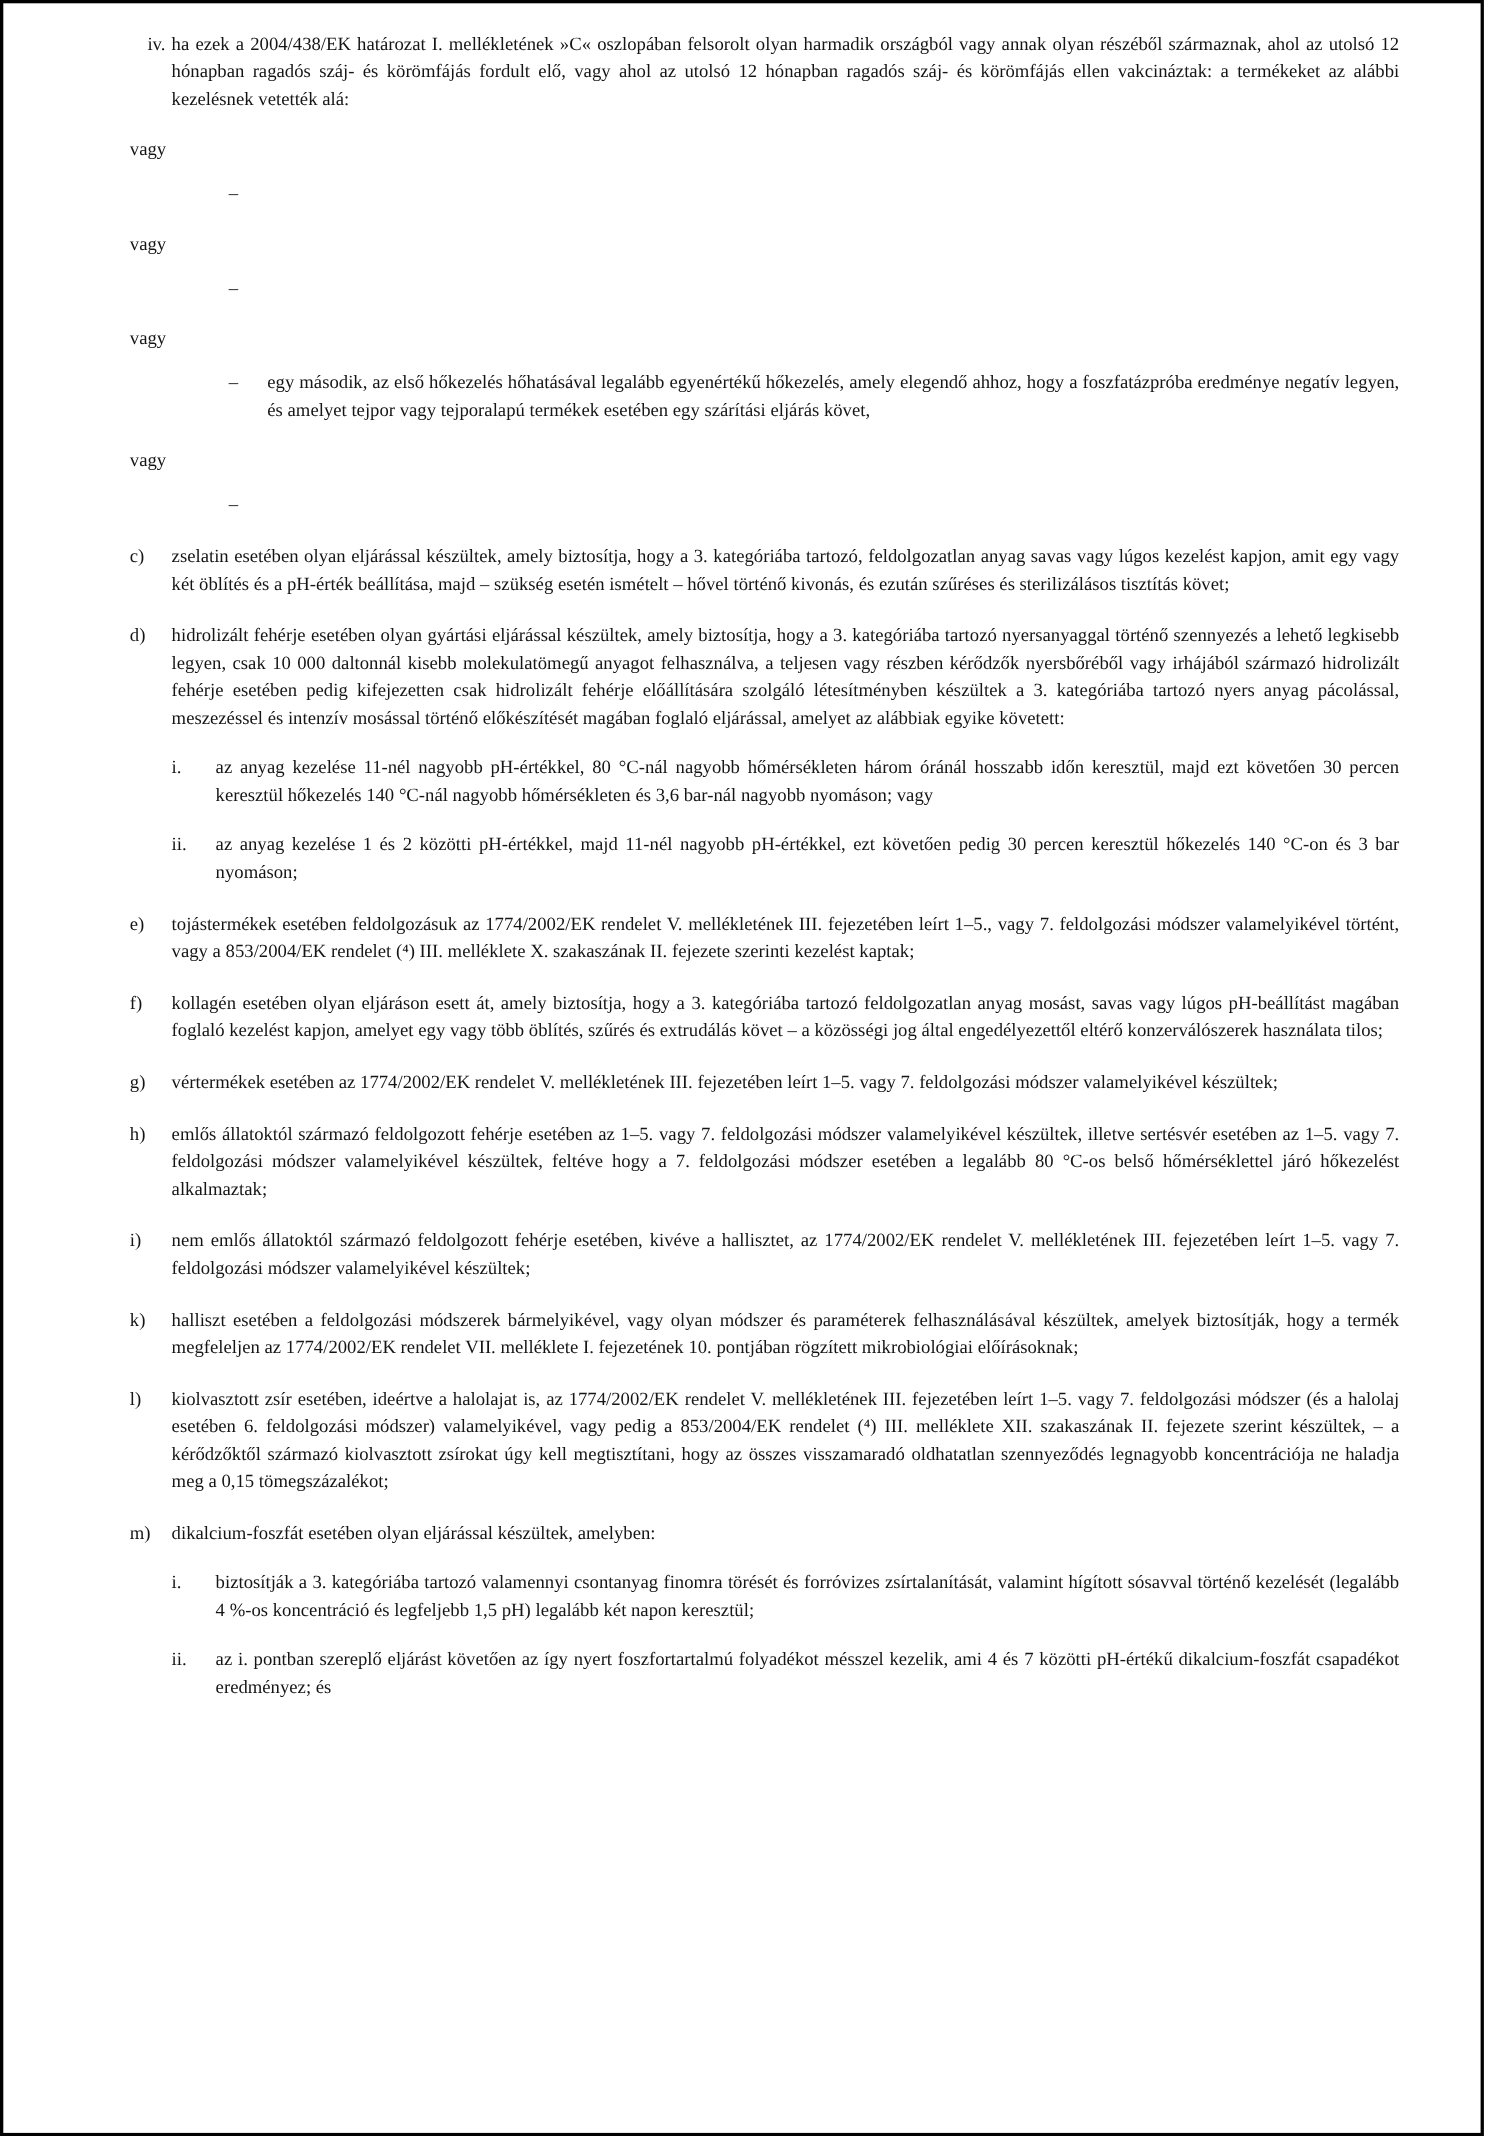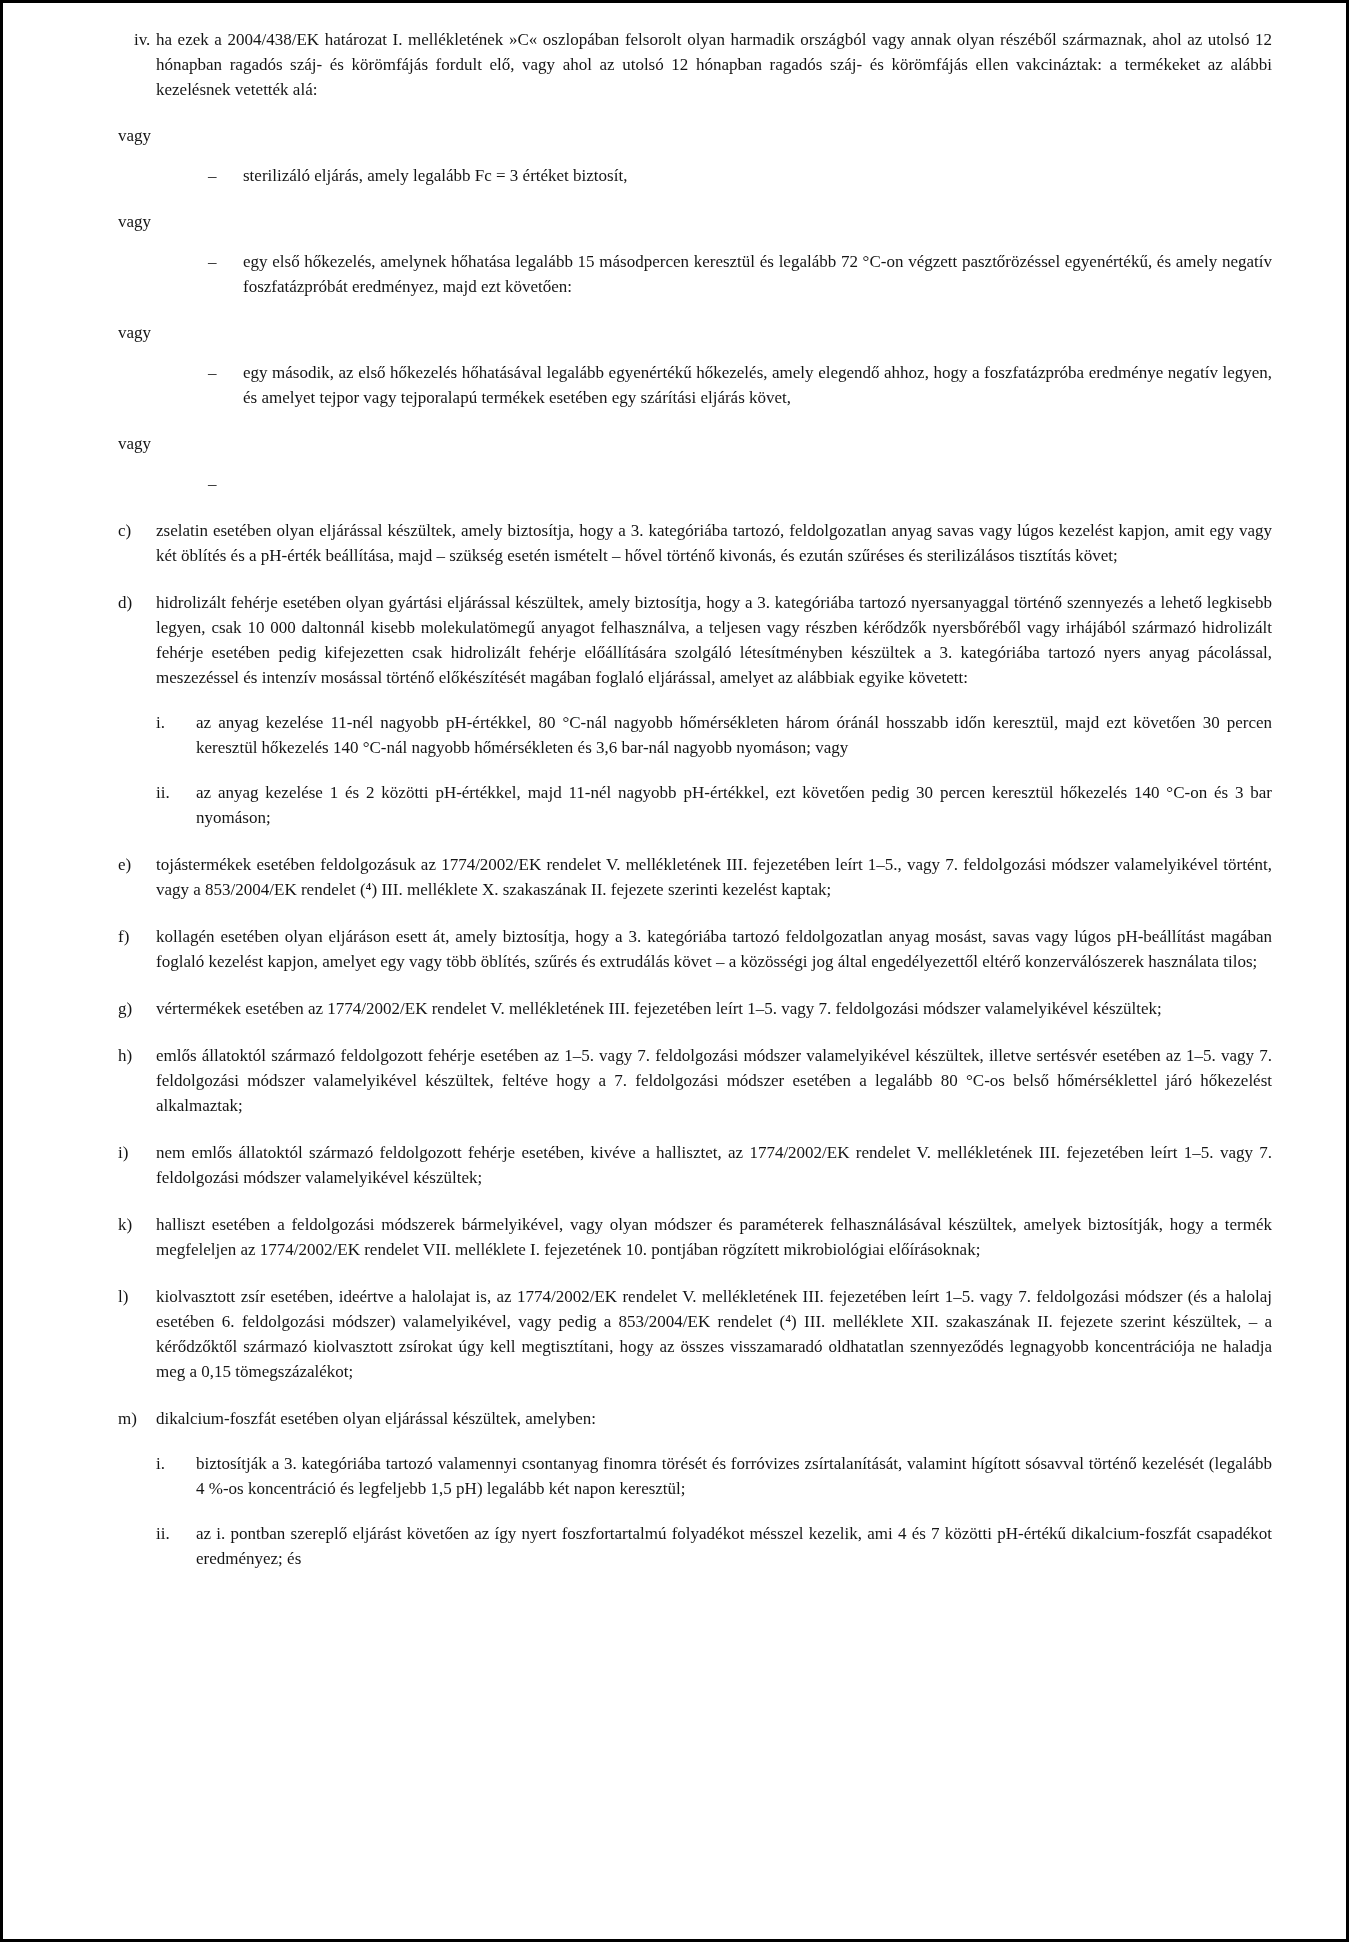--- a/index.html
+++ b/index.html
@@ -61,30 +61,28 @@
       <span class="marker">iv.</span>
       <span class="text">ha ezek a 2004/438/EK határozat I. mellékletének »C« oszlopában felsorolt olyan harmadik országból vagy annak olyan részéből származnak, ahol az utolsó 12 hónapban ragadós száj- és körömfájás fordult elő, vagy ahol az utolsó 12 hónapban ragadós száj- és körömfájás ellen vakcináztak: a termékeket az alábbi kezelésnek vetették alá:</span>
     </div>
 
     <div class="row or">
       <span class="text-plain">vagy</span>
     </div>
 
     <div class="row dash">
       <span class="marker">–</span>
-      <span class="text">sterilizáló eljárás, amely legalább Fc = 3 értéket biztosít,</span>
     </div>
 
     <div class="row or">
       <span class="text-plain">vagy</span>
     </div>
 
     <div class="row dash">
       <span class="marker">–</span>
-      <span class="text">egy első hőkezelés, amelynek hőhatása legalább 15 másodpercen keresztül és legalább 72 °C-on végzett pasztőrözéssel egyenértékű, és amely negatív foszfatázpróbát eredményez, majd ezt követően:</span>
     </div>
 
     <div class="row or">
       <span class="text-plain">vagy</span>
     </div>
 
     <div class="row dash">
       <span class="marker">–</span>
       <span class="text">egy második, az első hőkezelés hőhatásával legalább egyenértékű hőkezelés, amely elegendő ahhoz, hogy a foszfatázpróba eredménye negatív legyen, és amelyet tejpor vagy tejporalapú termékek esetében egy szárítási eljárás követ,</span>
     </div>

